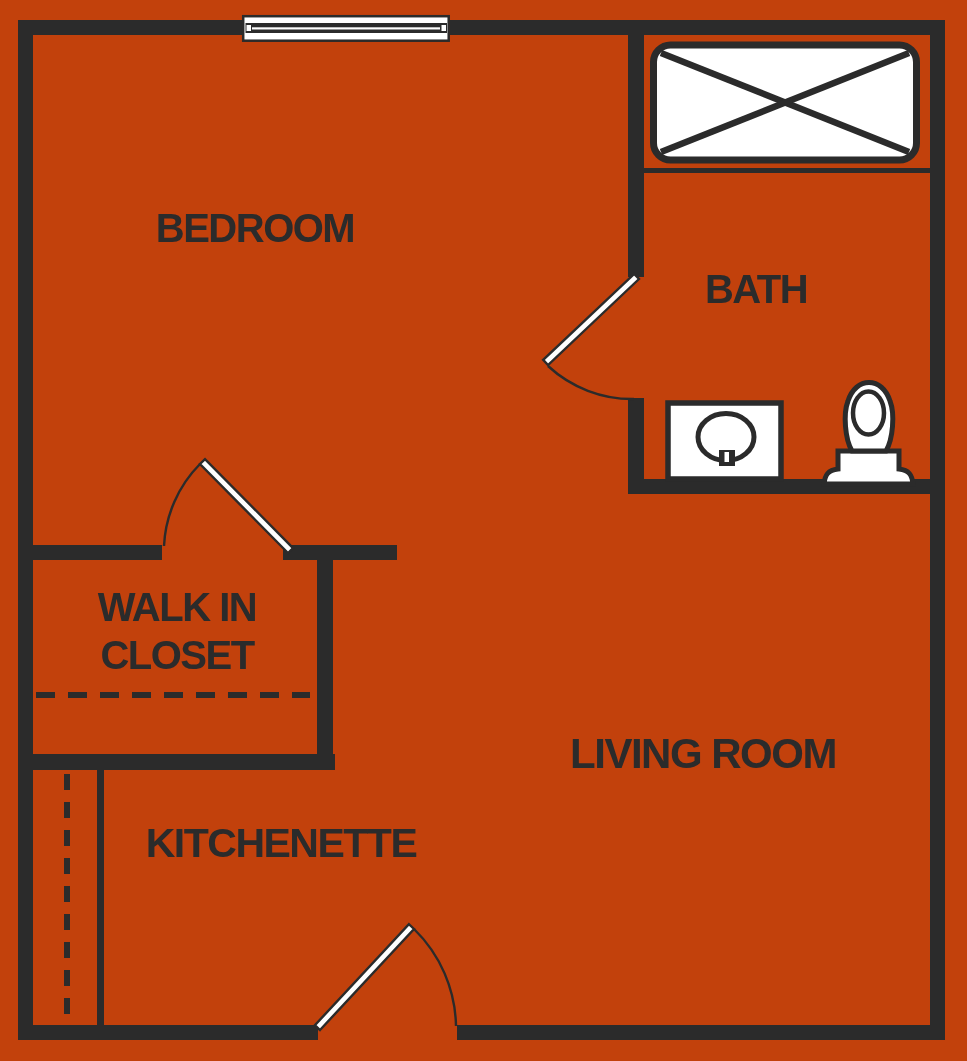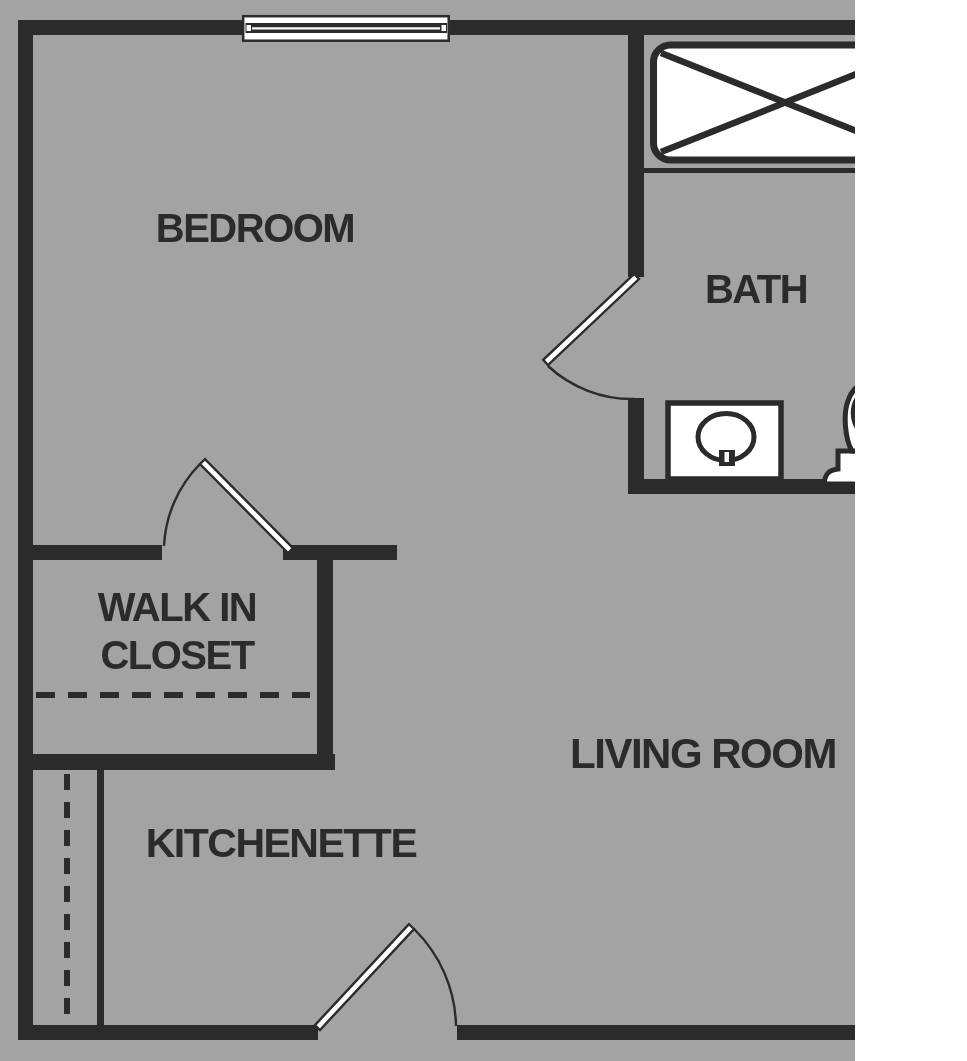--- a/index.html
+++ b/index.html
@@ -1,20 +1,20 @@
 <!DOCTYPE html>
 <html><head>
 <meta charset="utf-8">
 <style>
   html, body { margin: 0; padding: 0; background: #ffffff; }
   .plan-wrap {
     position: relative;
-    width: 855px;
+    width: 967px;
     height: 1061px;
-    background: #a3a3a3;
+    background: #c2410c;
     overflow: hidden;
   }
   svg { display: block; }
   .wall { fill: #2b2b2b; }
   .thin-stroke { stroke: #2b2b2b; fill: none; }
   .fixture { stroke: #2b2b2b; fill: #ffffff; }
   .room-label {
     font-family: "Liberation Sans", "DejaVu Sans", sans-serif;
     font-weight: bold;
     fill: #2b2b2b;

